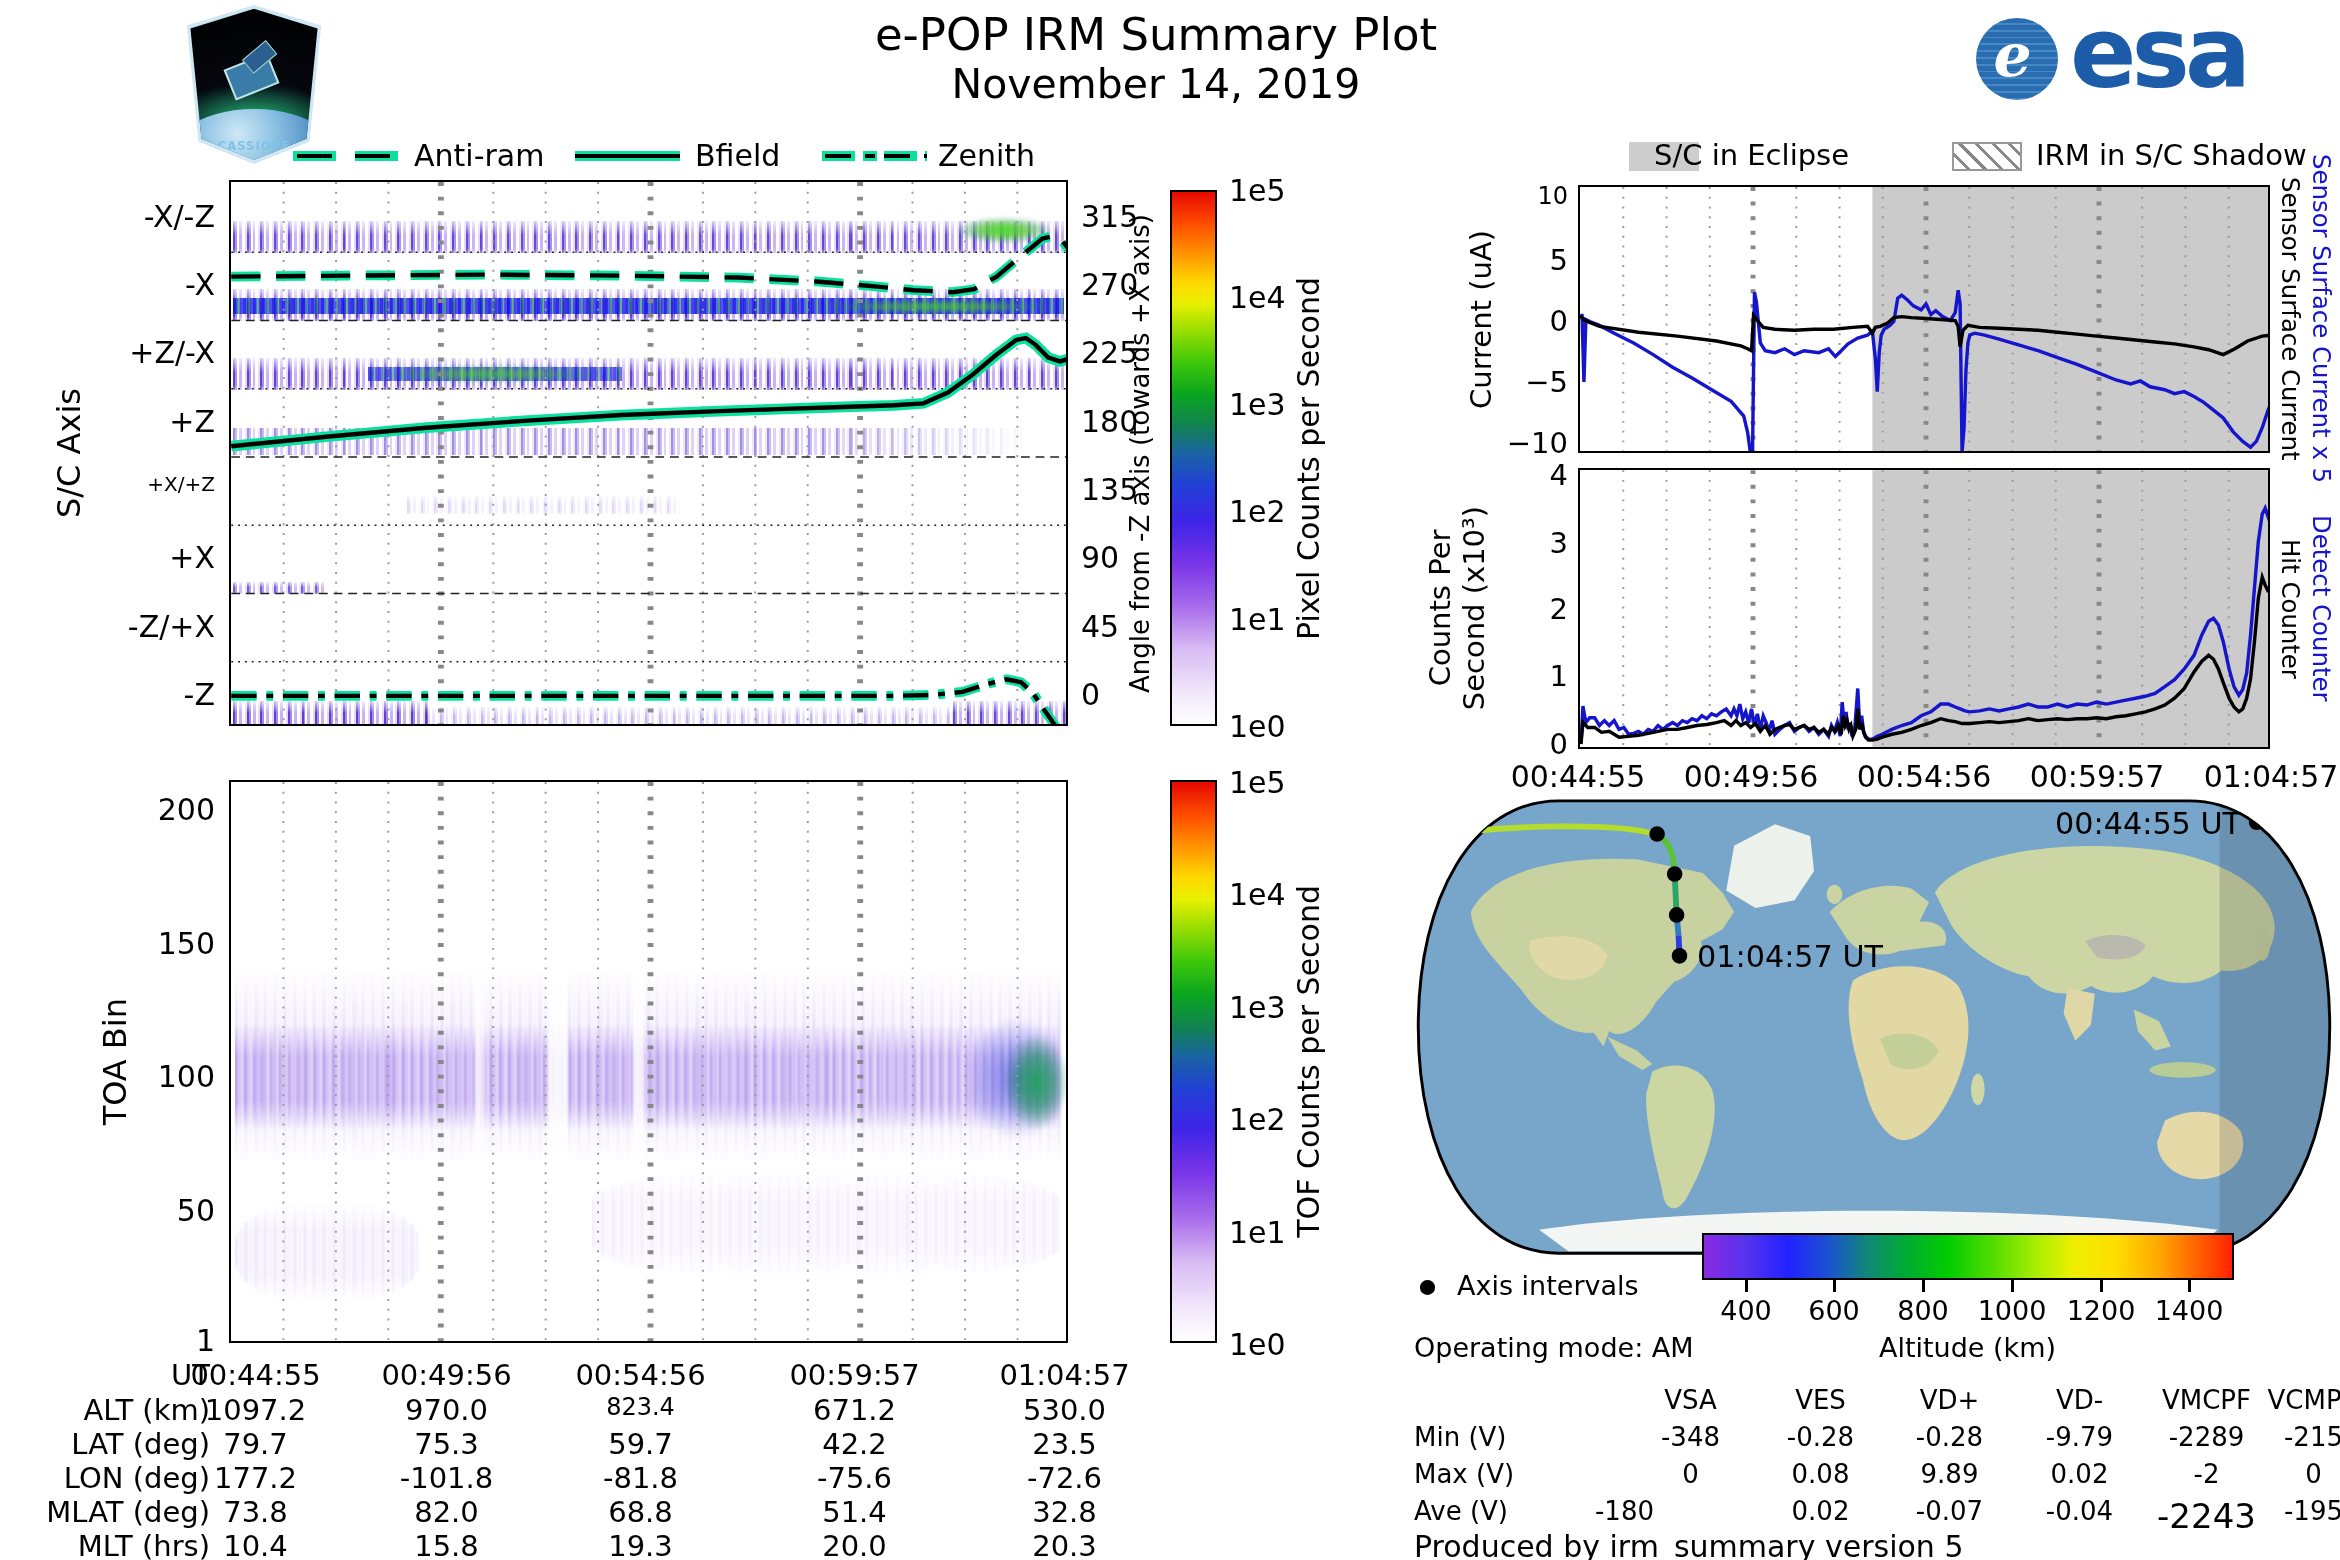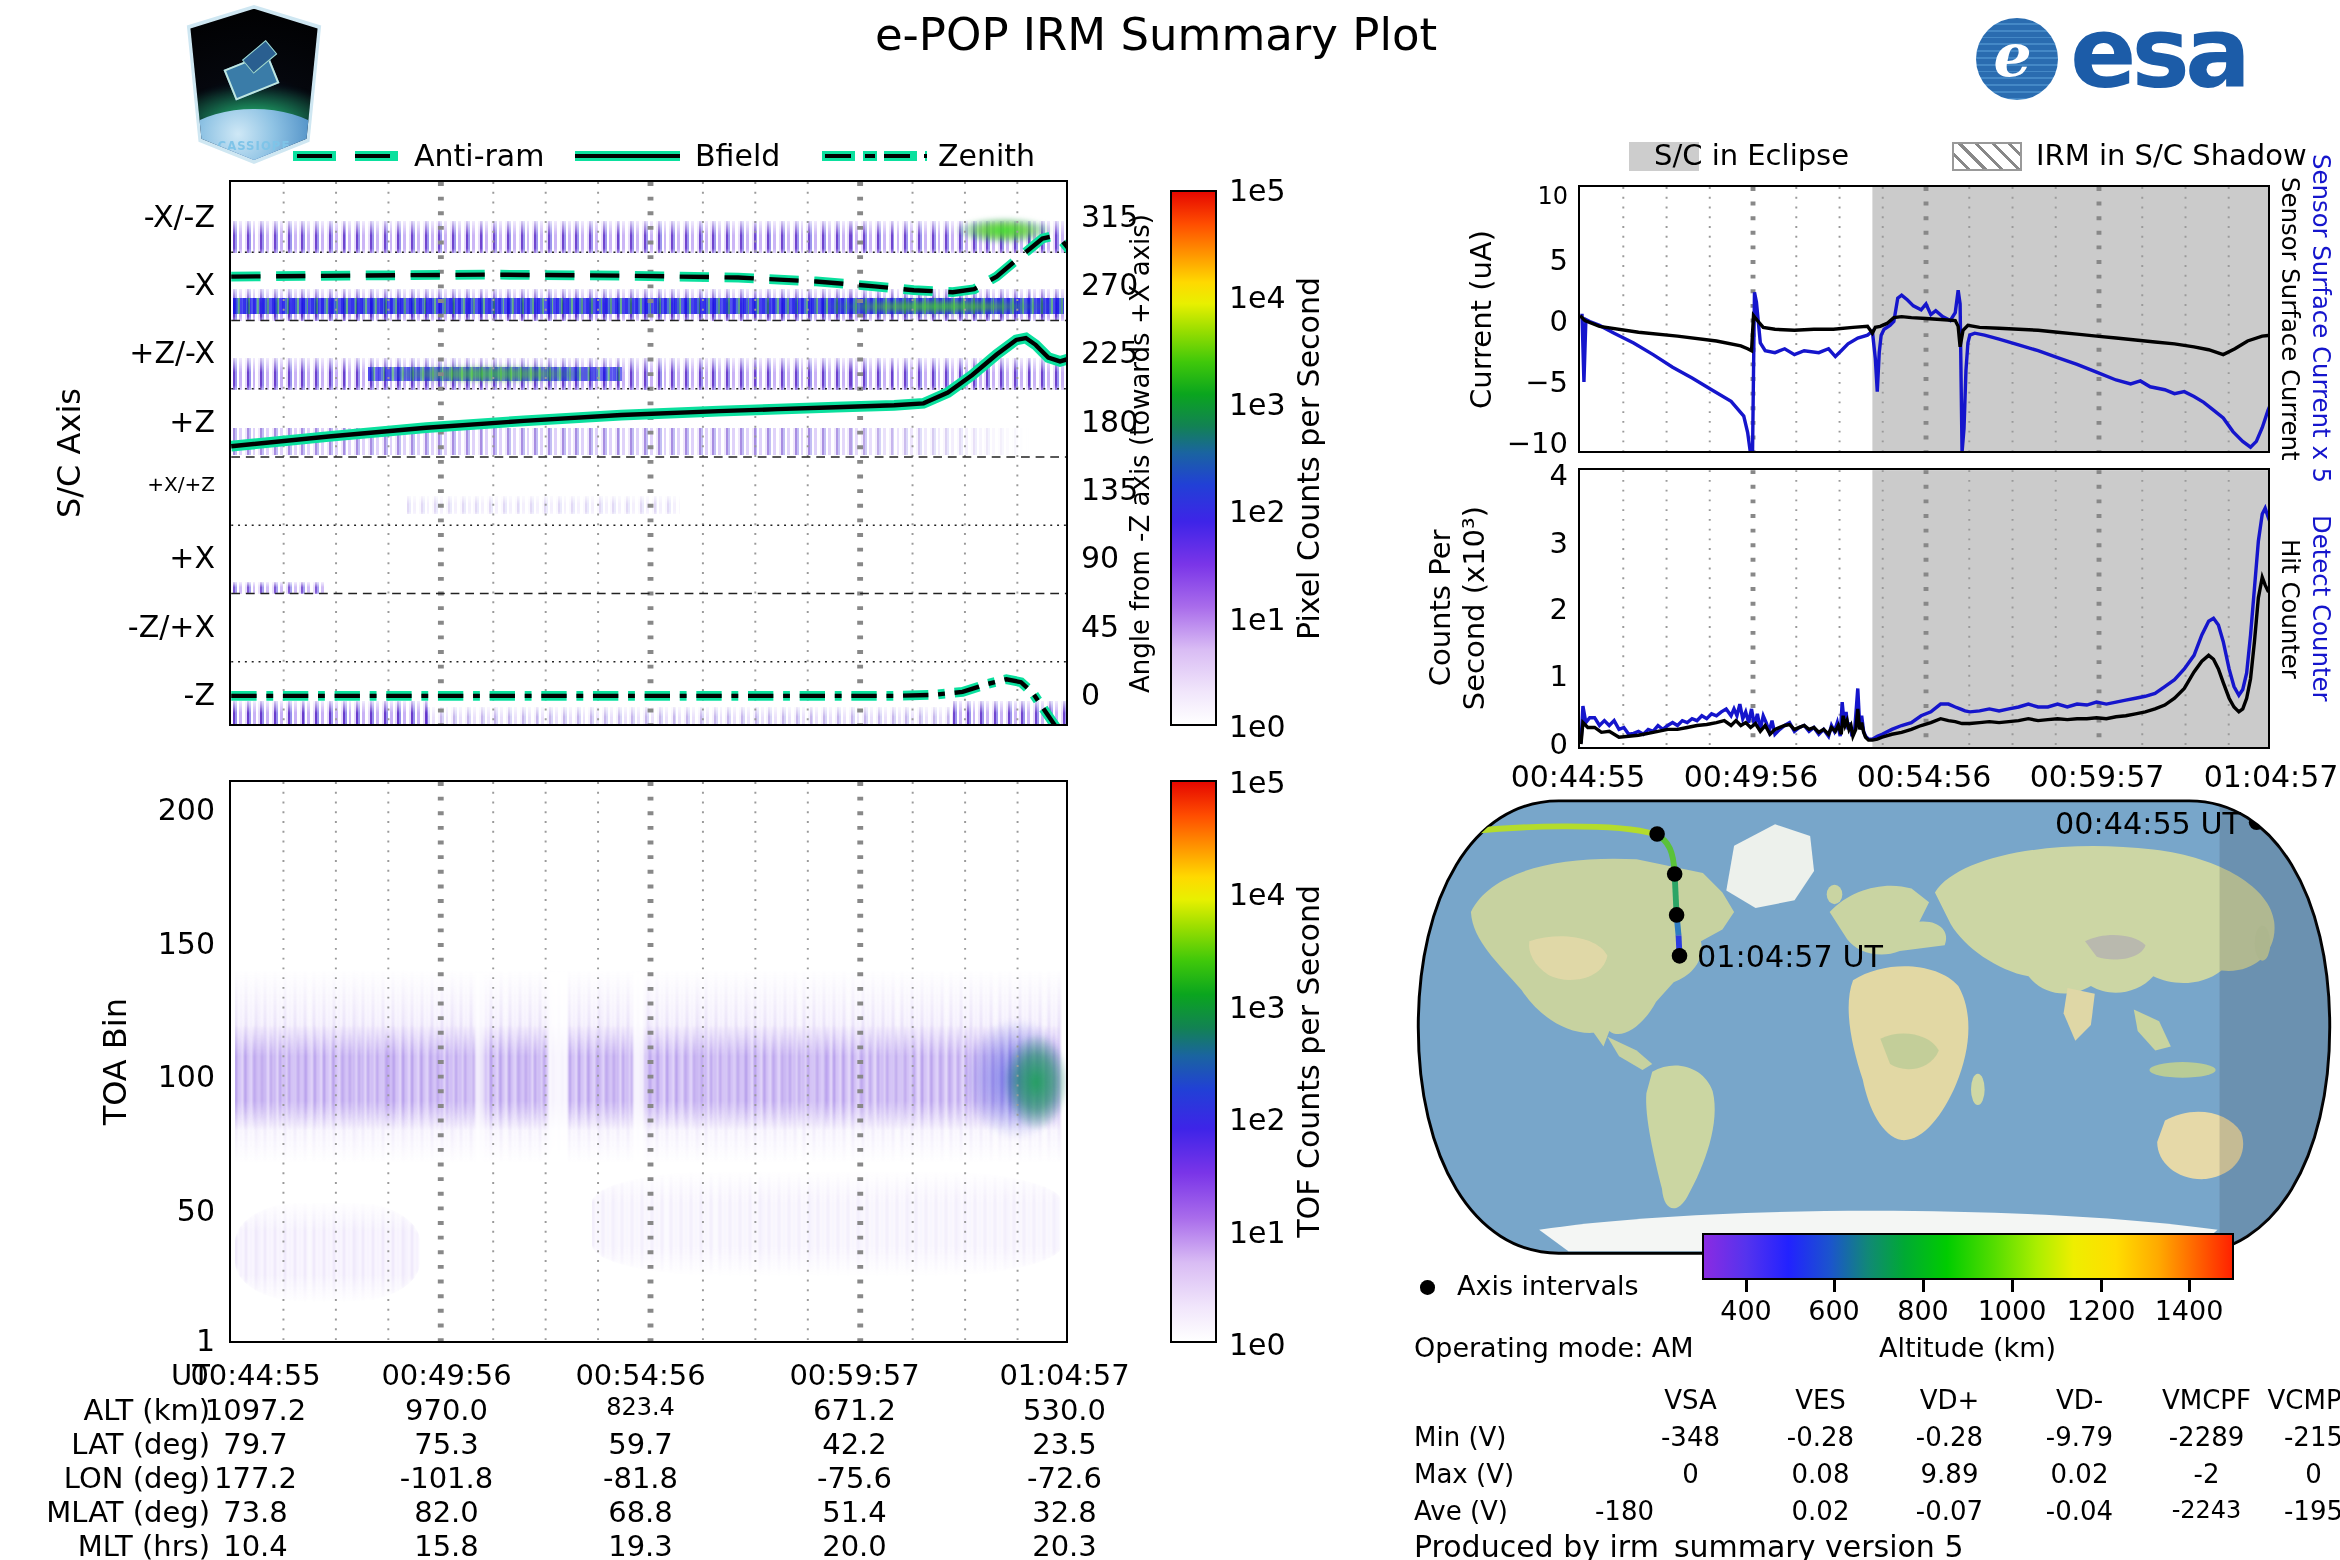--- a/index.html
+++ b/index.html
@@ -54,20 +54,21 @@
     <div class="abs" style="left:3.9px;top:3.9px;right:3.9px;bottom:3.9px;clip-path:polygon(50% 0%,96% 13%,88% 86%,50% 100%,12% 86%,4% 13%);
                 background:radial-gradient(circle at 50% 118%, #4a8fd0 0%, #2a5ca0 18%, #0b1f3a 36%, #05070d 58%, #000 100%);overflow:hidden;">
       <div class="abs" style="left:-12%;right:-12%;bottom:26%;height:24%;background:radial-gradient(ellipse at 50% 100%, rgba(40,220,120,.85), rgba(40,220,120,0) 70%);filter:blur(2.9px);"></div>
       <div class="abs" style="left:-22%;right:-22%;bottom:-58%;height:92%;border-radius:50%;
                   background:radial-gradient(circle at 42% 18%, #cfe8f6 0%, #8fc3e4 22%, #4b8cc4 48%, #2a5f9e 72%, #173c6b 100%);"></div>
       <div class="abs" style="left:43px;top:51px;width:43px;height:29px;background:#3a7ca8;border:2px solid #bfe6e0;transform:rotate(-22deg);"></div>
       <div class="abs" style="left:59px;top:39px;width:29px;height:15.6px;background:#2a5f90;border:1px solid #9fd8cc;transform:rotate(-40deg);"></div>
       <div class="abs txt ctr" style="left:0;right:0;bottom:6.8px;font-size:11.7px;font-weight:bold;color:#7fc4e8;letter-spacing:1px;">CASSIOPE</div>
     </div>
   </div>
+  <div class="abs txt ctr" style="left:1156px;top:60px;transform:translateX(-50%);font-size:41px;">November 14, 2019</div>
 
   <div class="abs" style="left:1976px;top:13.7px;width:361px;height:94px;">
     <div class="abs" style="left:0;top:3.9px;width:82px;height:82px;border-radius:50%;
                 background:repeating-linear-gradient(180deg,#2a6cb0 0 4.9px,#4488c6 4.9px 6.8px);overflow:hidden;">
       <div class="abs txt" style="left:17.6px;top:2px;font-family:'DejaVu Serif',serif;font-style:italic;font-weight:bold;font-size:60px;color:#fff;">e</div>
     </div>
     <div class="abs txt" style="left:94px;top:-17.6px;font-size:98px;font-weight:bold;color:#1c5ca8;letter-spacing:-4.9px;">esa</div>
   </div>
 
   <div class="legline" style="left:293px;top:151px;background:repeating-linear-gradient(90deg,#0be09e 0 43px,rgba(0,0,0,0) 43px 62px);">
@@ -462,20 +463,20 @@
     <div class="abs txt ctr" style="left:1881px;top:1459px;width:137px;font-size:26px;">9.89</div>
     <div class="abs txt ctr" style="left:2011px;top:1459px;width:137px;font-size:26px;">0.02</div>
     <div class="abs txt ctr" style="left:2138px;top:1459px;width:137px;font-size:26px;">-2</div>
     <div class="abs txt ctr" style="left:2245px;top:1459px;width:137px;font-size:26px;">0</div>
 
     <div class="abs txt" style="left:1414px;top:1496px;font-size:26px;">Ave (V)</div>
     <div class="abs txt ctr" style="left:1556px;top:1496px;width:137px;font-size:26px;">-180</div>
     <div class="abs txt ctr" style="left:1752px;top:1496px;width:137px;font-size:26px;">0.02</div>
     <div class="abs txt ctr" style="left:1881px;top:1496px;width:137px;font-size:26px;">-0.07</div>
     <div class="abs txt ctr" style="left:2011px;top:1496px;width:137px;font-size:26px;">-0.04</div>
-    <div class="abs txt ctr" style="left:2138px;top:1496px;width:137px;font-size:24px;">-2243</div>
+    <div class="abs txt ctr" style="left:2138px;top:1496px;width:137px;font-size:34px;">-2243</div>
     <div class="abs txt ctr" style="left:2245px;top:1496px;width:137px;font-size:26px;">-195</div>
   </div>
 
   <div class="abs txt" style="left:1414px;top:1529px;font-size:30px;">Produced by irm_summary version 5</div>
 
 </div>
 
 
 </body></html>

